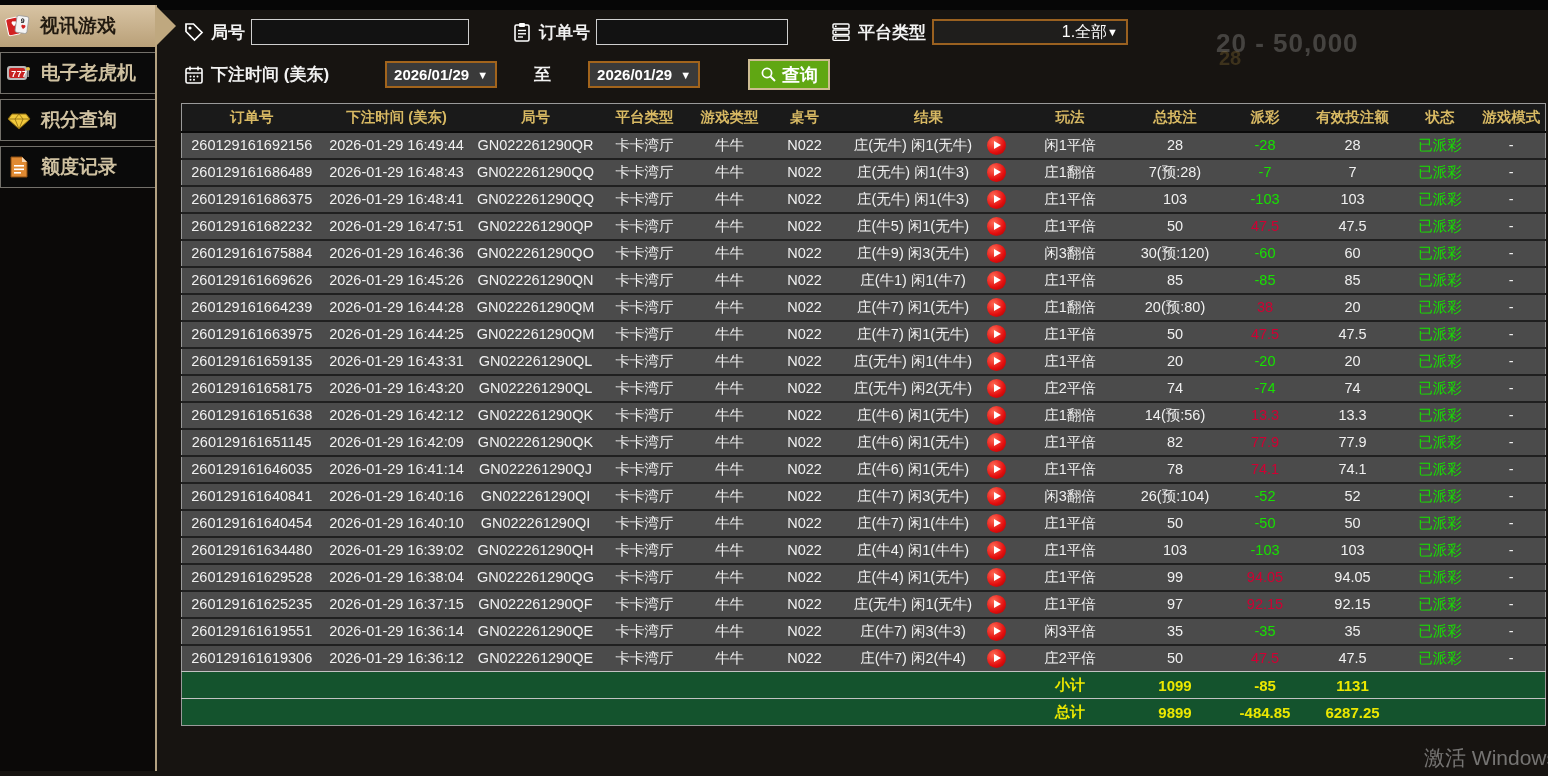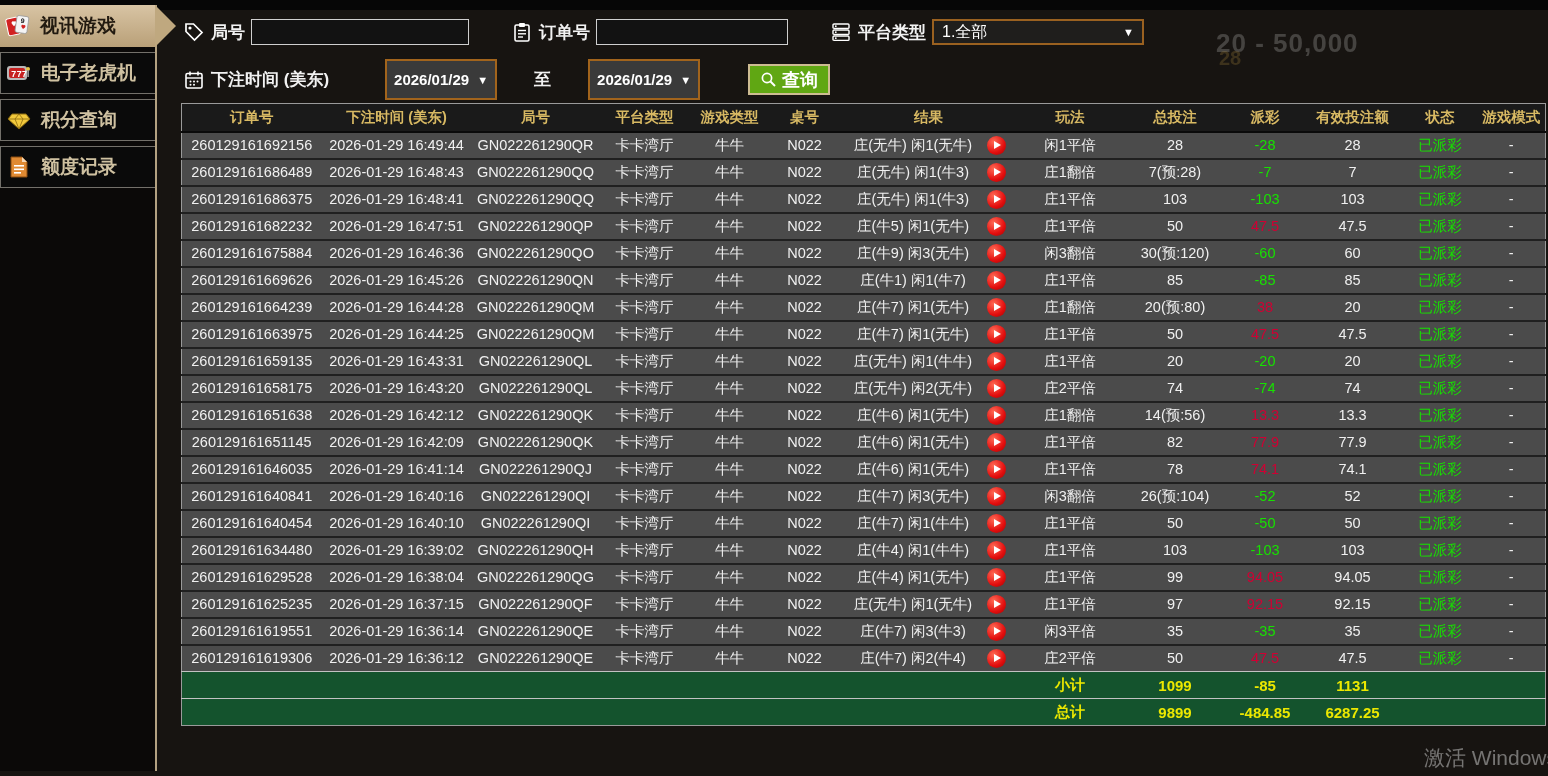--- a/index.html
+++ b/index.html
@@ -19,24 +19,24 @@
 
   
   .filters { position:absolute; left:159px; top:10px; width:1389px; height:93px; color:#f2f2f2; }
   .frow { position:absolute; left:24px; display:flex; align-items:center; }
   .frow1 { top:9px; } .frow2 { top:49px; }
   .flabel { font-size:17px; font-weight:bold; margin:0 6px 0 6px; white-space:nowrap; }
   .ficon { width:22px; height:22px; display:inline-flex; }
   .txt-input { width:218px; height:26px; background:#121212; border:1px solid #cfcfcf; color:#fff; font-size:15px; padding:0 6px; outline:none; }
   .txt-input.short { width:192px; }
   .gap1 { margin-left:42px; } .gap2 { margin-left:42px; }
-  .dropdown { display:flex; align-items:center; justify-content:space-between; width:212px; height:26px;
+  .dropdown { display:flex; align-items:center; justify-content:flex-end; width:196px; height:26px;
               background:#1f1e1c; border:2px solid #9a6120; color:#fff; font-size:16px; padding:8px 8px; cursor:pointer; }
   .dropdown .caret { font-size:11px; color:#fff; }
-  .date-select { display:flex; align-items:center; justify-content:center; gap:8px; width:112px; height:41px;
+  .date-select { display:flex; align-items:center; justify-content:center; gap:8px; width:112px; height:27px;
                  background:#3a3a3a; border:2px solid #a2641c; color:#fff; font-size:15px; font-weight:bold; cursor:pointer; }
   .date-select .caret { font-size:11px; }
   .to-label { font-size:17px; font-weight:bold; margin:0 37px; }
   .date-lead { margin-left:50px; }
   .search-btn { display:flex; align-items:center; gap:5px; margin-left:48px; height:31px; padding:0 10px;
                 background:#60a713; border:2px solid #cdbc92; color:#fff; font-size:18px; font-weight:bold; cursor:pointer; }
 
   
   .ghost1 { position:absolute; left:1216px; top:28px; font-size:26px; font-weight:bold; color:rgba(255,255,255,0.20); letter-spacing:1px; }
   .ghost2 { position:absolute; left:1219px; top:47px; font-size:20px; font-weight:bold; color:rgba(200,160,70,0.22); }

